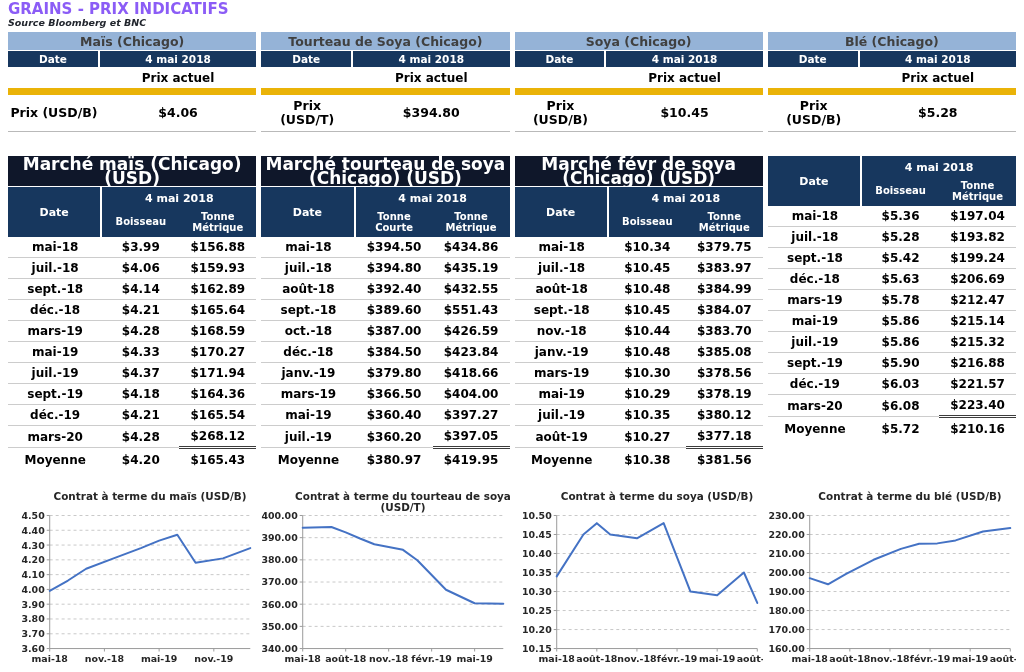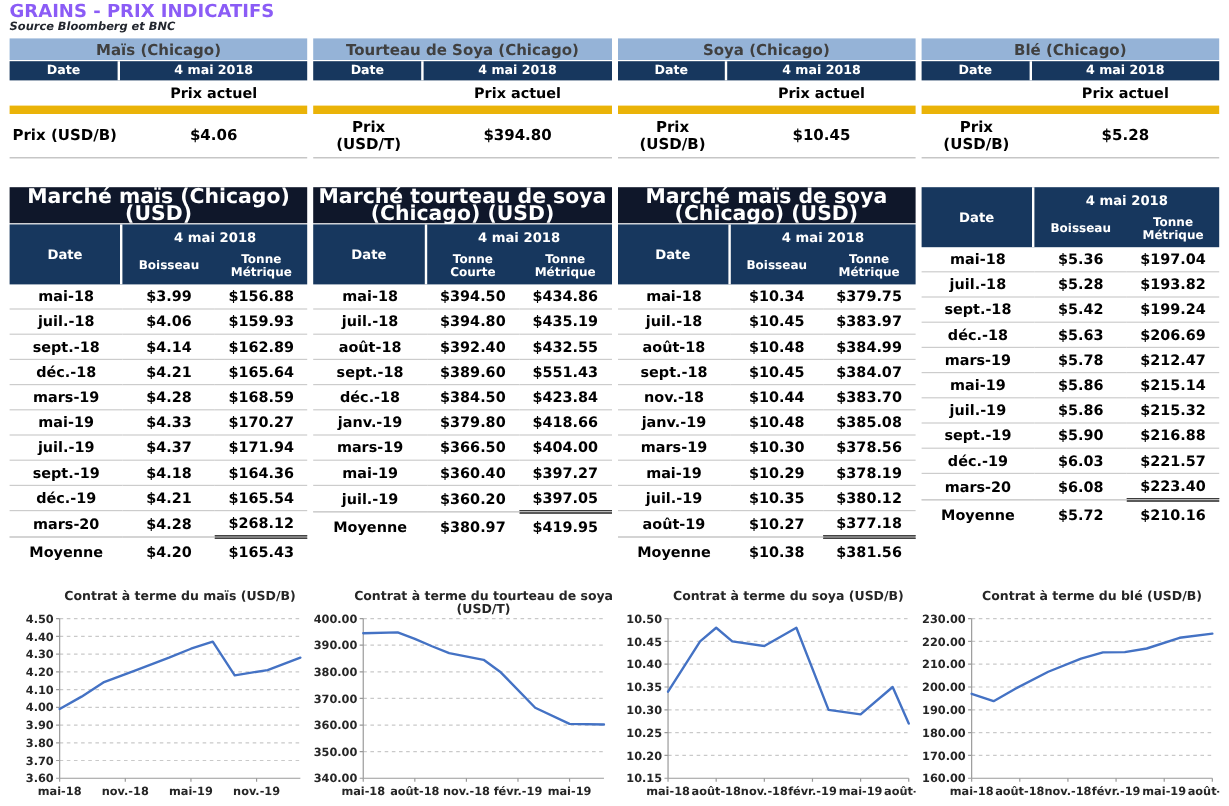--- a/index.html
+++ b/index.html
@@ -251,20 +251,25 @@
               <td>août-18</td>
               <td>$392.40</td>
               <td class="dbl">$432.55</td>
             </tr>
             <tr>
               <td>sept.-18</td>
               <td>$389.60</td>
               <td class="dbl">$551.43</td>
             </tr>
             <tr>
+              <td>oct.-18</td>
+              <td>$387.00</td>
+              <td class="dbl">$426.59</td>
+            </tr>
+            <tr>
               <td>déc.-18</td>
               <td>$384.50</td>
               <td class="dbl">$423.84</td>
             </tr>
             <tr>
               <td>janv.-19</td>
               <td>$379.80</td>
               <td class="dbl">$418.66</td>
             </tr>
             <tr>
@@ -287,21 +292,21 @@
             <tr>
           <td>Moyenne</td>
           <td>$380.97</td>
           <td>$419.95</td>
         </tr>
           </tfoot>
       </table>
     </div>
 
     <div class="mkt">
-      <div class="band">Marché maïs de soya (Chicago) (USD)</div>
+      <div class="band">Marché févr de soya (Chicago) (USD)</div>
       <div class="mkt-head">
         <div class="mh-date">Date</div>
         <div class="mh-dateval">4 mai 2018</div>
         <div class="mh-col">Boisseau</div>
         <div class="mh-col">Tonne Métrique</div>
       </div>
       <table>
         <colgroup>
             <col class="c1">
             <col class="c2">

